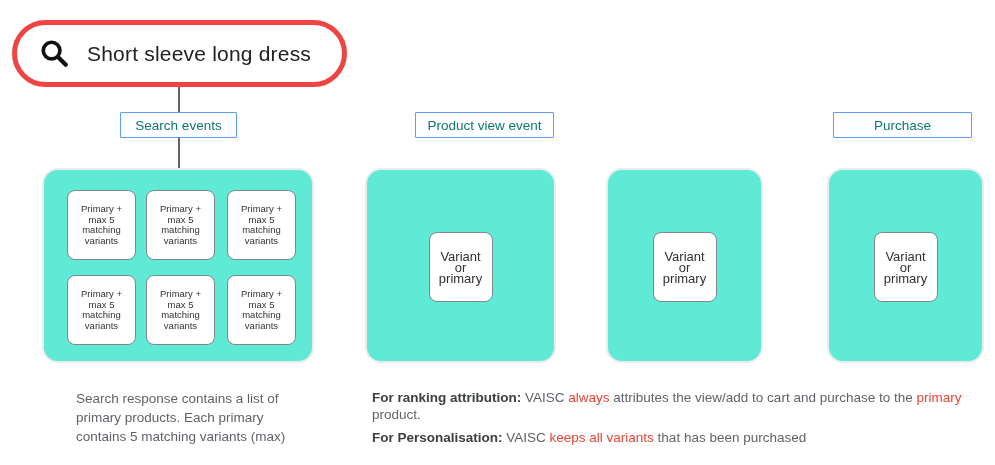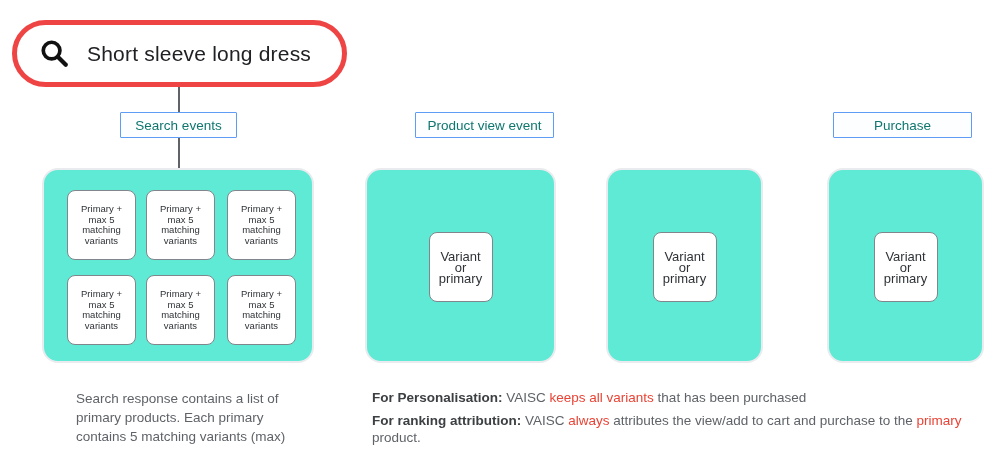--- a/index.html
+++ b/index.html
@@ -176,17 +176,17 @@
     <div class="vbox">Variant
 or
 primary</div>
   </div>
 
   <div class="note-left">Search response contains a list of
 primary products. Each primary
 contains 5 matching variants (max)</div>
 
   <div class="notes-right">
+    <p><span class="bold">For ranking attribution:</span><span> VAISC </span><span class="red">always</span><span> attributes the view/add to cart and purchase to the </span><span class="red">primary</span><span> product.</span></p>
     <p><span class="bold">For Personalisation:</span><span> VAISC </span><span class="red">keeps all variants</span><span> that has been purchased</span></p>
-    <p><span class="bold">For ranking attribution:</span><span> VAISC </span><span class="red">always</span><span> attributes the view/add to cart and purchase to the </span><span class="red">primary</span><span> product.</span></p>
   </div>
 
 </div>
 
 </body></html>

